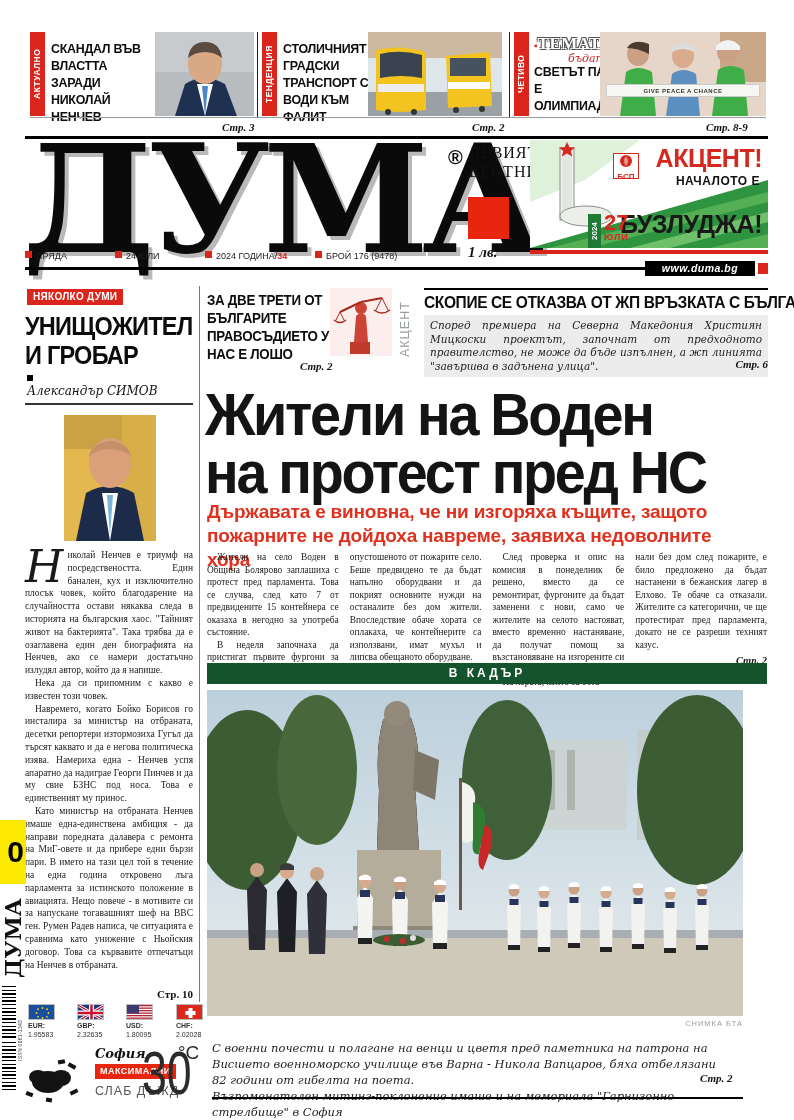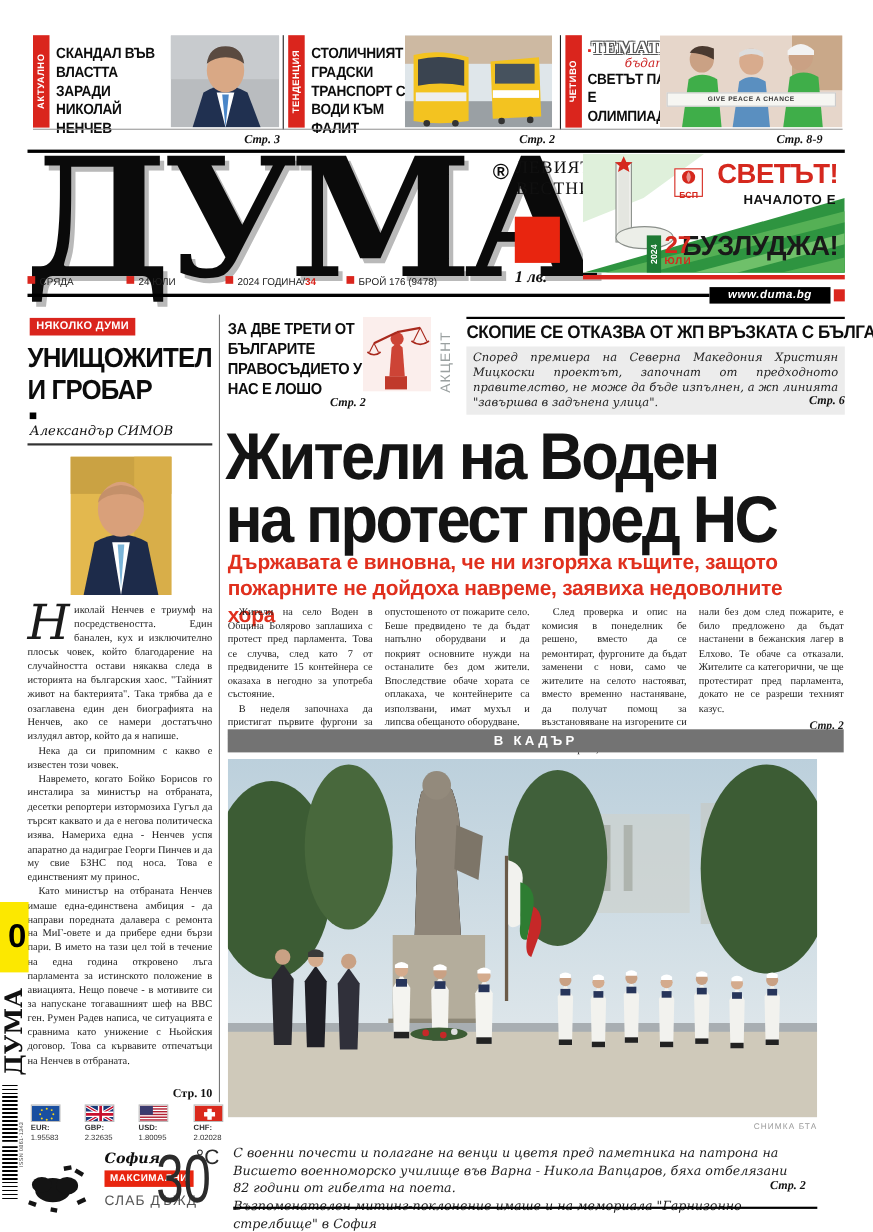--- a/index.html
+++ b/index.html
@@ -94,21 +94,21 @@
   .mhead { position:absolute; left:205px; top:386px; font-weight:bold; font-size:60px; line-height:58px;
            letter-spacing:-2.5px; color:#141414; transform:scaleX(0.93); transform-origin:left top; }
   .msub { position:absolute; left:207px; top:500px; width:540px; color:#e0301e; font-size:19px; line-height:24px;
           font-weight:bold; letter-spacing:-0.2px; }
   .mcols { position:absolute; left:207px; top:551px; width:560px; display:flex; gap:11px; }
   .mcols .col { flex:1; font-family:"Liberation Serif",serif; font-size:9.4px; line-height:12.5px;
                 text-align:justify; color:#1a1a1a; }
   .mcols .col p { text-indent:10px; }
   .colpage { text-align:right; font-family:"Liberation Serif",serif; font-style:italic; font-weight:bold;
              font-size:10.5px; margin-top:4px; }
-  .kadr { position:absolute; left:207px; top:663px; width:560px; height:21px; background:#737373; color:#fff;
+  .kadr { position:absolute; left:207px; top:663px; width:560px; height:21px; background:#14532d; color:#fff;
           font-weight:bold; font-size:12px; letter-spacing:3px; text-align:center; line-height:21px; }
   .mainphoto { position:absolute; left:207px; top:690px; width:536px; height:326px; overflow:hidden; }
   .credit { position:absolute; left:560px; top:1019px; width:183px; text-align:right; font-size:7.5px;
             color:#9b9b9b; letter-spacing:1px; }
   .caption { position:absolute; left:212px; top:1040px; width:505px; font-family:"DejaVu Serif",serif;
              font-style:italic; font-size:11.5px; line-height:16px; color:#1d1d1d; white-space:pre-line; }
   .cappage { position:absolute; left:700px; top:1072px; font-family:"Liberation Serif",serif; font-style:italic;
              font-weight:bold; font-size:11px; }
   .caprule { position:absolute; left:212px; top:1097px; width:531px; height:2px; background:#000; }
 
@@ -232,21 +232,21 @@
       <ellipse cx="56" cy="76" rx="26" ry="10" fill="#eceee8" stroke="#8a8f8a"></ellipse>
       <polygon points="37,2 39.4,7.2 45,7.6 40.8,11 42.2,16.4 37,13.4 31.8,16.4 33.2,11 29,7.6 34.6,7.2" fill="#d5281e"></polygon>
     </svg>
     <div class="bsp-box">
       <svg width="22" height="14" viewBox="0 0 22 14">
           <circle cx="11" cy="7" r="6" fill="#d5281e"></circle>
           <path d="M11 2 Q15 7 11 12 Q7 7 11 2" fill="#fff" opacity="0.5"></path>
         </svg>
       <span>БСП</span>
     </div>
-    <div class="abs ad-red1" style="right:6px; top:4px;">СВЕТЪТ!</div>
+    <div class="abs ad-red1" style="right:6px; top:4px;">АКЦЕНТ!</div>
     <div class="abs ad-b1" style="right:8px; top:34px;">НАЧАЛОТО Е</div>
     <div class="abs ad-b2" style="right:6px; top:70px;">БУЗЛУДЖА!</div>
     <div class="ad-year" style="left:58px; top:74px; bottom:auto;">2024</div>
     <div class="abs" style="left:74px; top:74px;">
       <div class="ad-day">27</div>
       <div class="ad-mon">ЮЛИ</div>
     </div>
   </div>
   <div class="ad-strip"></div>
 

